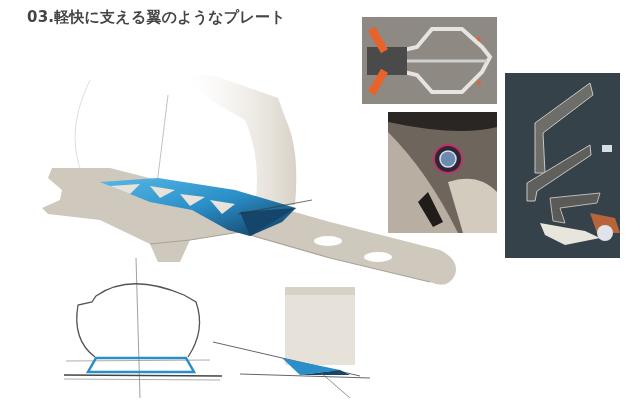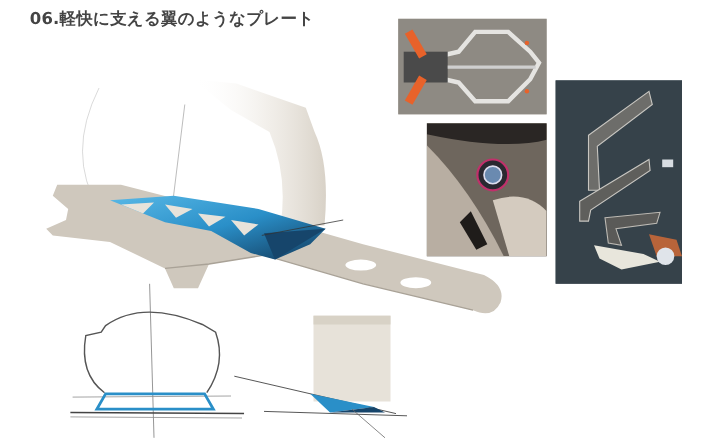--- a/index.html
+++ b/index.html
@@ -8,21 +8,21 @@
     .title { position: absolute; left: 27px; top: 8px; font-size: 15px; font-weight: bold;
              color: #444444; letter-spacing: 0.2px; white-space: nowrap; }
     .photo { position: absolute; overflow: hidden; }
     .photo svg { display: block; width: 100%; height: 100%; }
     .sketch { position: absolute; }
     .sketch svg { display: block; }
   </style>
 </head>
 <body>
 
-<div class="title">06.軽快に支える翼のようなプレート</div>
+<div class="title">03.軽快に支える翼のようなプレート</div>
 
 <div class="sketch" style="left:30px; top:60px; width:460px; height:230px;">
   <svg width="460" height="230" viewBox="30 60 460 230">
     <defs>
       <linearGradient id="canopy" x1="0" y1="0" x2="1" y2="0">
         <stop offset="0" stop-color="#ffffff" stop-opacity="0"></stop>
         <stop offset="0.55" stop-color="#e9e4dc" stop-opacity="0.6"></stop>
         <stop offset="1" stop-color="#d6cfc4"></stop>
       </linearGradient>
       <linearGradient id="blueg" x1="0" y1="0" x2="1" y2="1">

